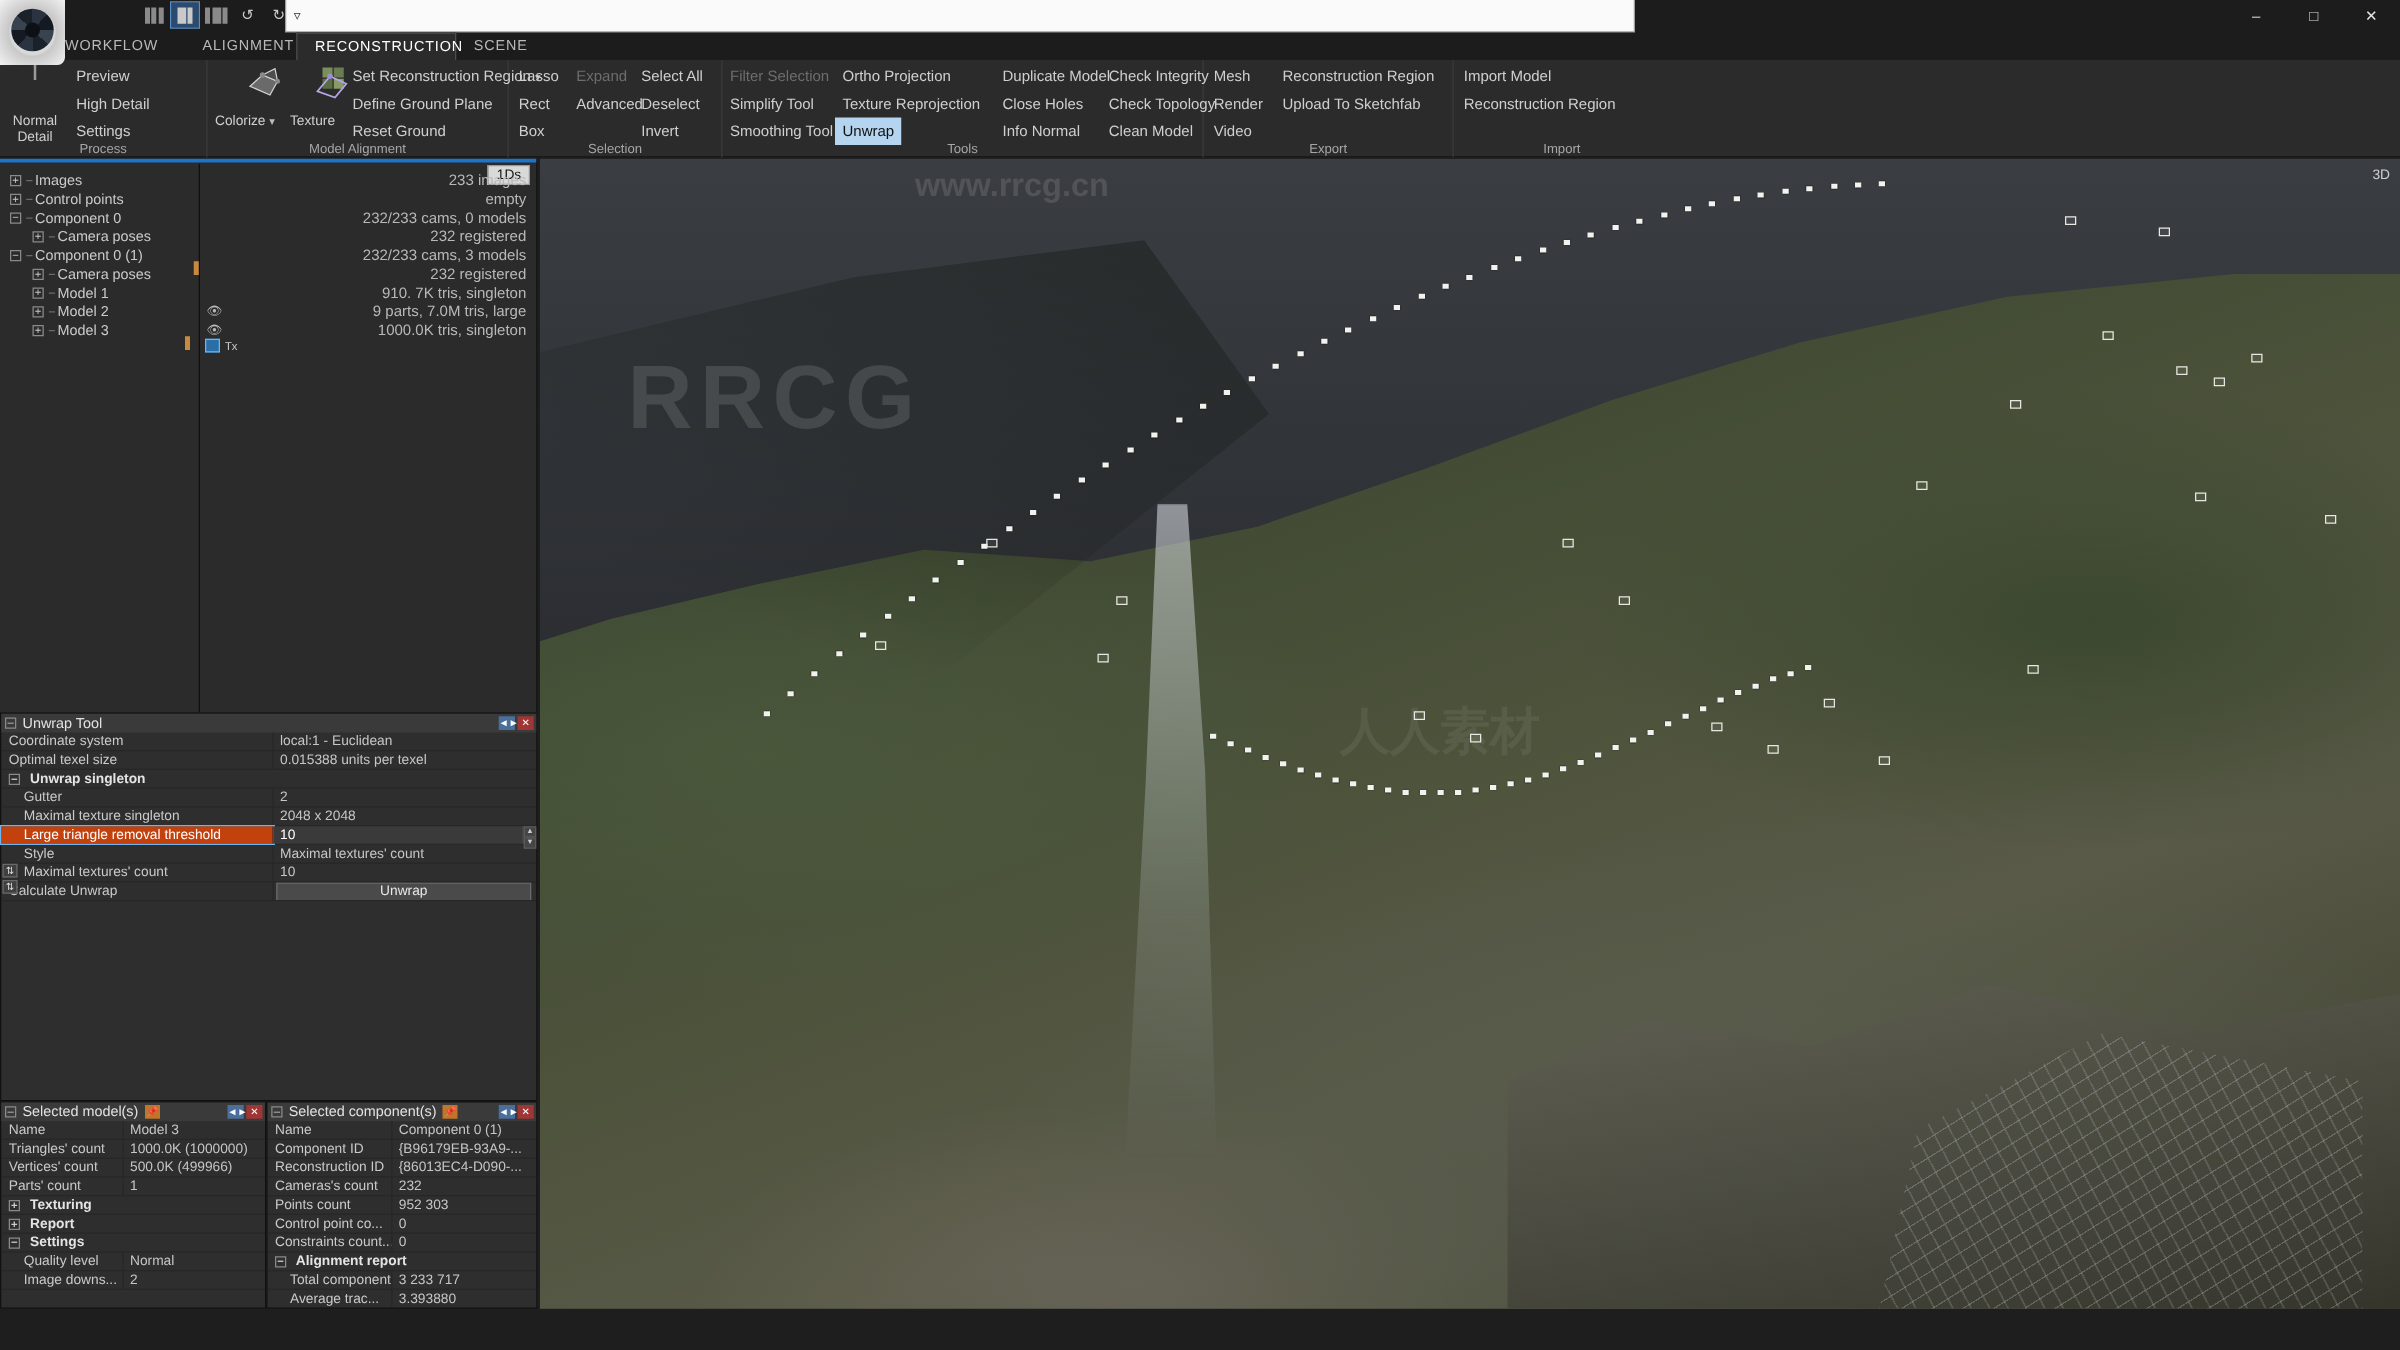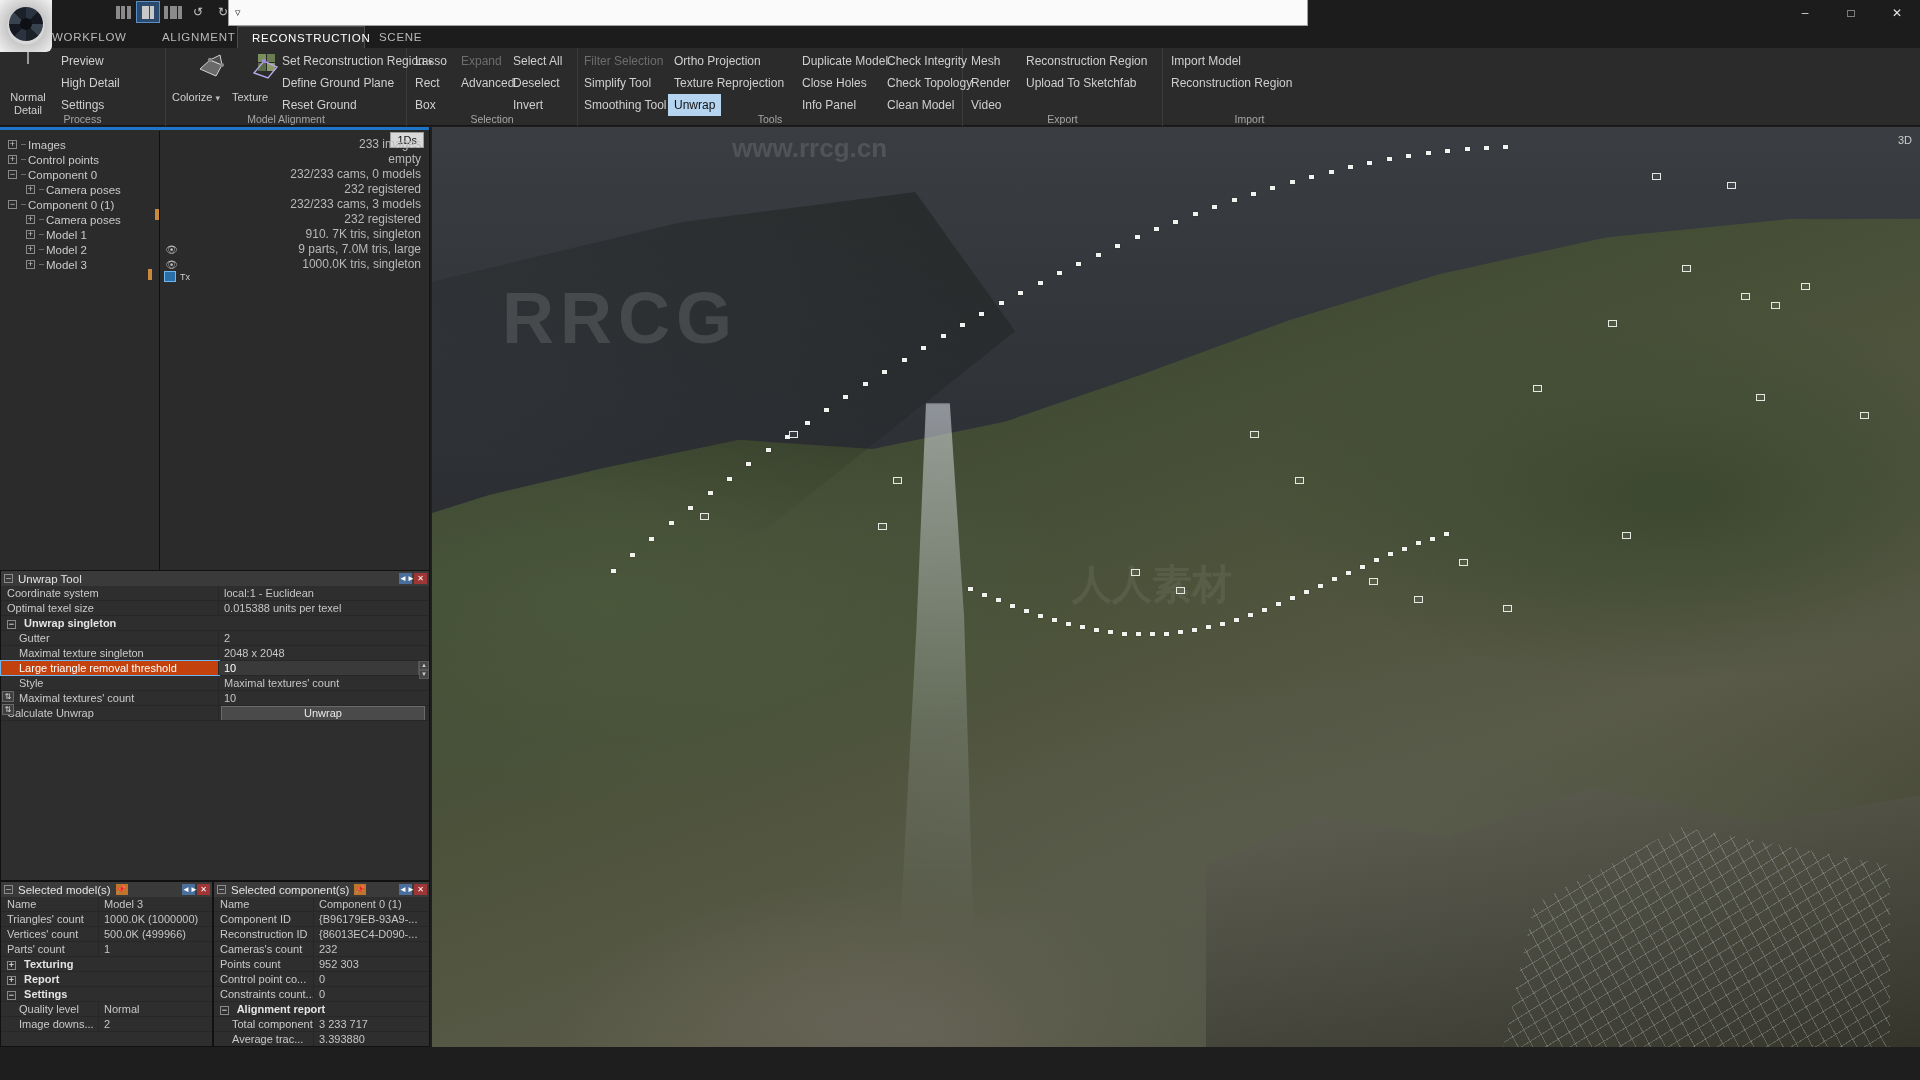--- a/index.html
+++ b/index.html
@@ -406,21 +406,21 @@
       <div class="ritem">Smoothing Tool</div>
     </div>
     <div class="rcol" style="left:90px">
       <div class="ritem">Ortho Projection</div>
       <div class="ritem">Texture Reprojection</div>
       <div class="ritem hl" style="display:inline-block">Unwrap</div>
     </div>
     <div class="rcol" style="left:218px">
       <div class="ritem">Duplicate Model</div>
       <div class="ritem">Close Holes</div>
-      <div class="ritem">Info Panel</div>
+      <div class="ritem">Info Normal</div>
     </div>
     <div class="rcol" style="left:303px">
       <div class="ritem">Check Integrity</div>
       <div class="ritem">Check Topology</div>
       <div class="ritem">Clean Model</div>
     </div>
     <div class="grplabel">Tools</div>
   </div>
 
   <div class="grp" style="left:963px;width:200px">

